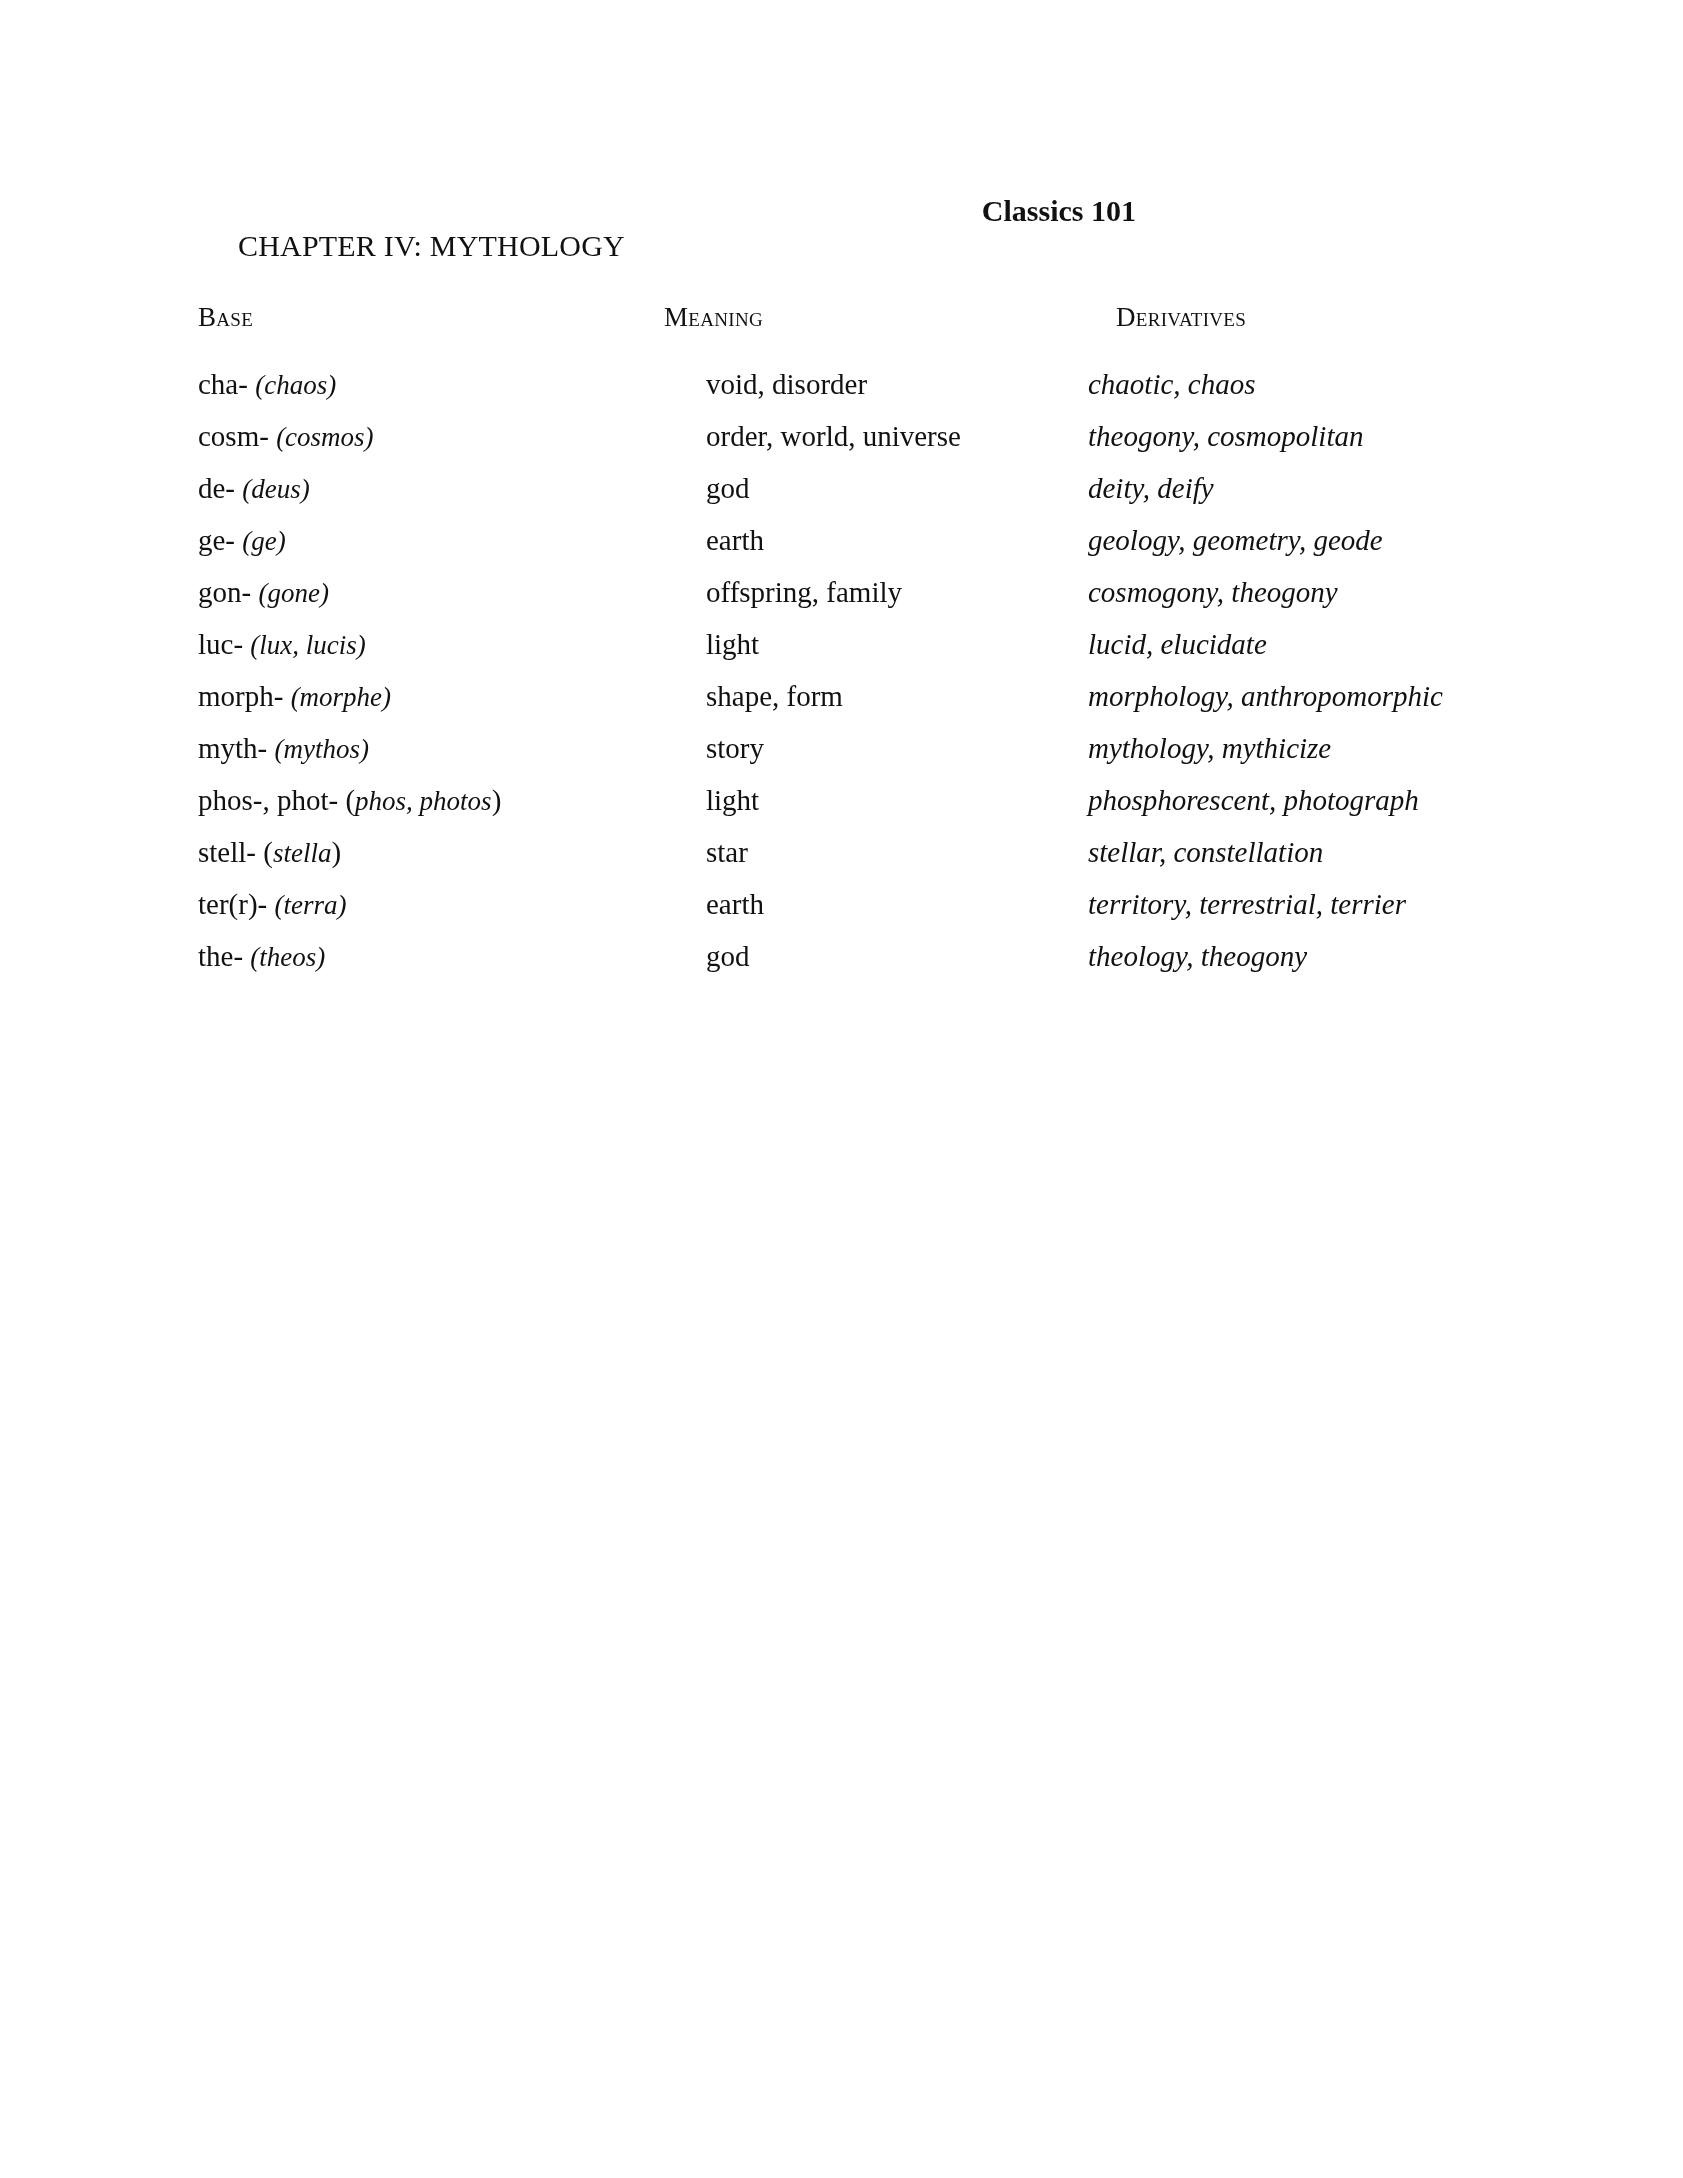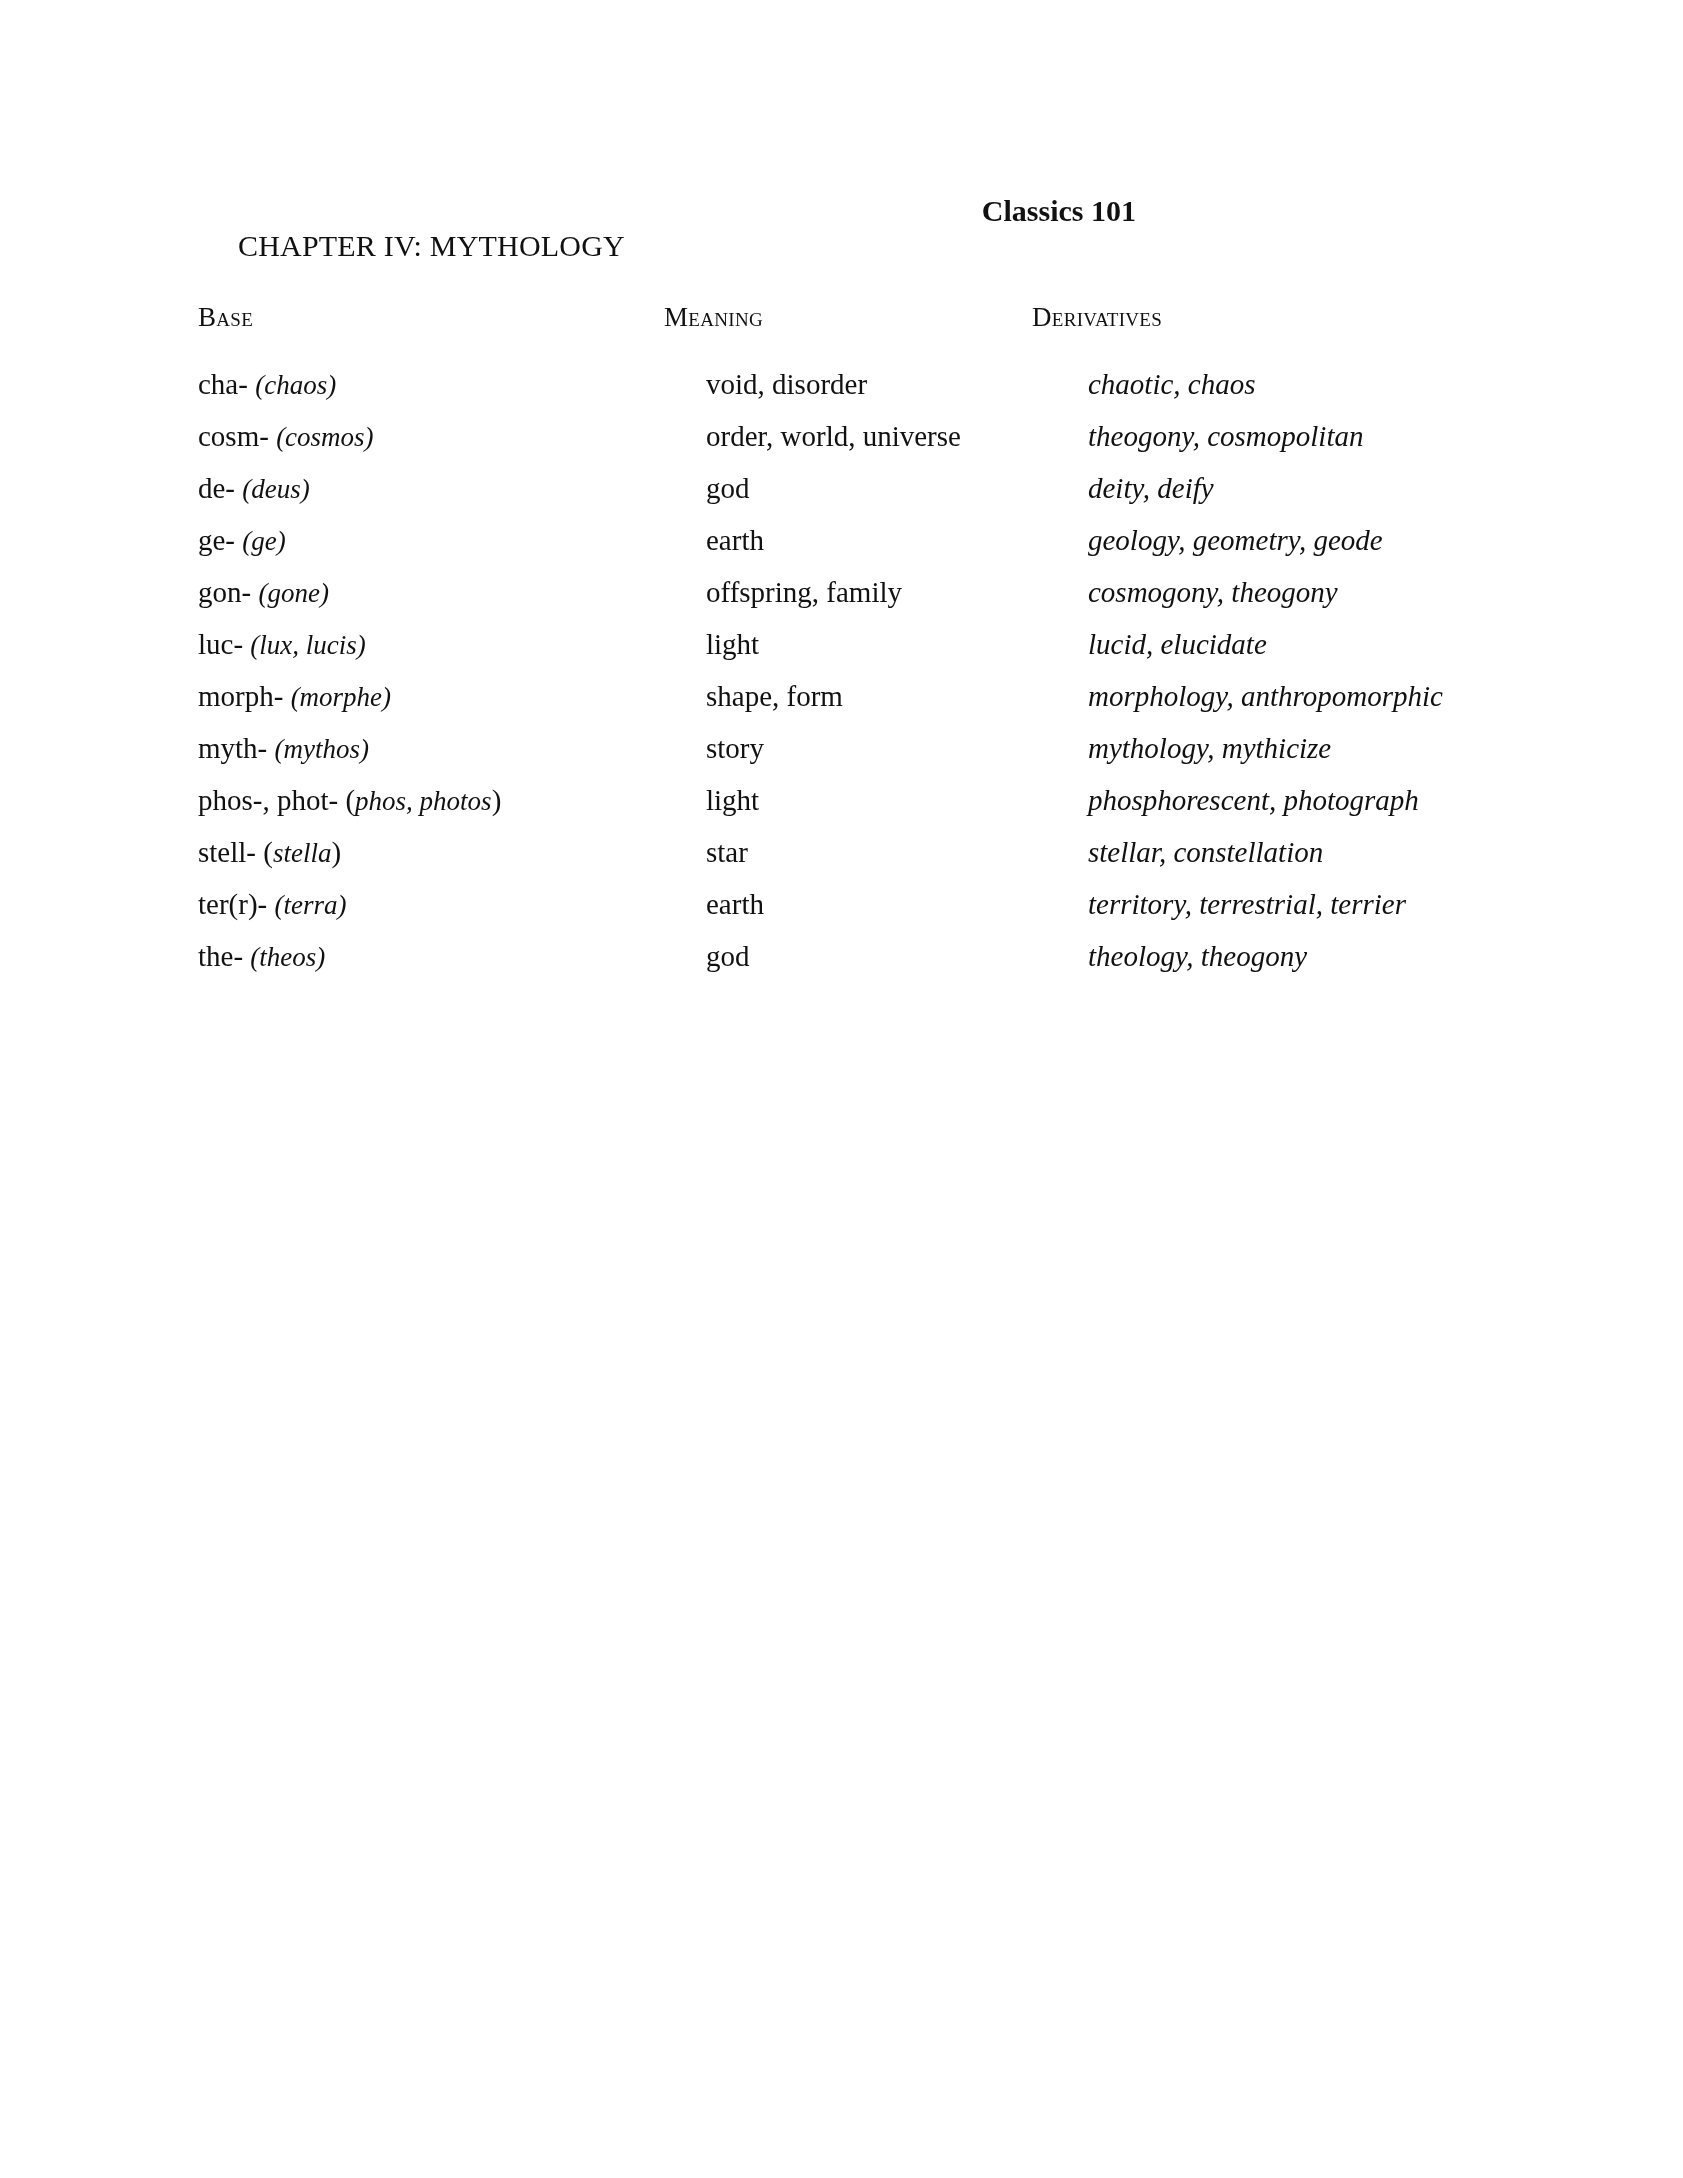--- a/index.html
+++ b/index.html
@@ -4,21 +4,21 @@
 <style>
   html, body { margin: 0; padding: 0; background: #ffffff; }
   body { width: 1683px; height: 2178px; position: relative; overflow: hidden;
          font-family: "Liberation Serif", "DejaVu Serif", serif; color: #111; }
   .page { position: absolute; left: 0; top: 0; width: 1334px; height: 2178px; }
   .course { position: absolute; right: 198px; top: 194px; font-size: 30px; font-weight: bold; }
   .chapter { position: absolute; left: 198px; top: 229px; font-size: 30px; font-weight: normal; letter-spacing: 0.2px; margin-left: 40px; }
   .col-head { position: absolute; top: 302px; font-size: 27px; font-variant: small-caps; letter-spacing: 0.3px; }
   .h-base { left: 198px; }
   .h-meaning { left: 664px; }
-  .h-deriv { left: 1032px; }
+  .h-deriv { left: 1116px; }
   .rows { position: absolute; left: 0; top: 368px; width: 1683px; }
   .row { position: relative; height: 52px; font-size: 29px; }
   .row > span { position: absolute; top: 0; white-space: nowrap; }
   .c-base { left: 198px; }
   .c-meaning { left: 706px; }
   .c-deriv { left: 1088px; font-style: italic; }
   .it { font-style: italic; font-size: 27px; text-align: right; }
 </style>
 </head>
 <body>

